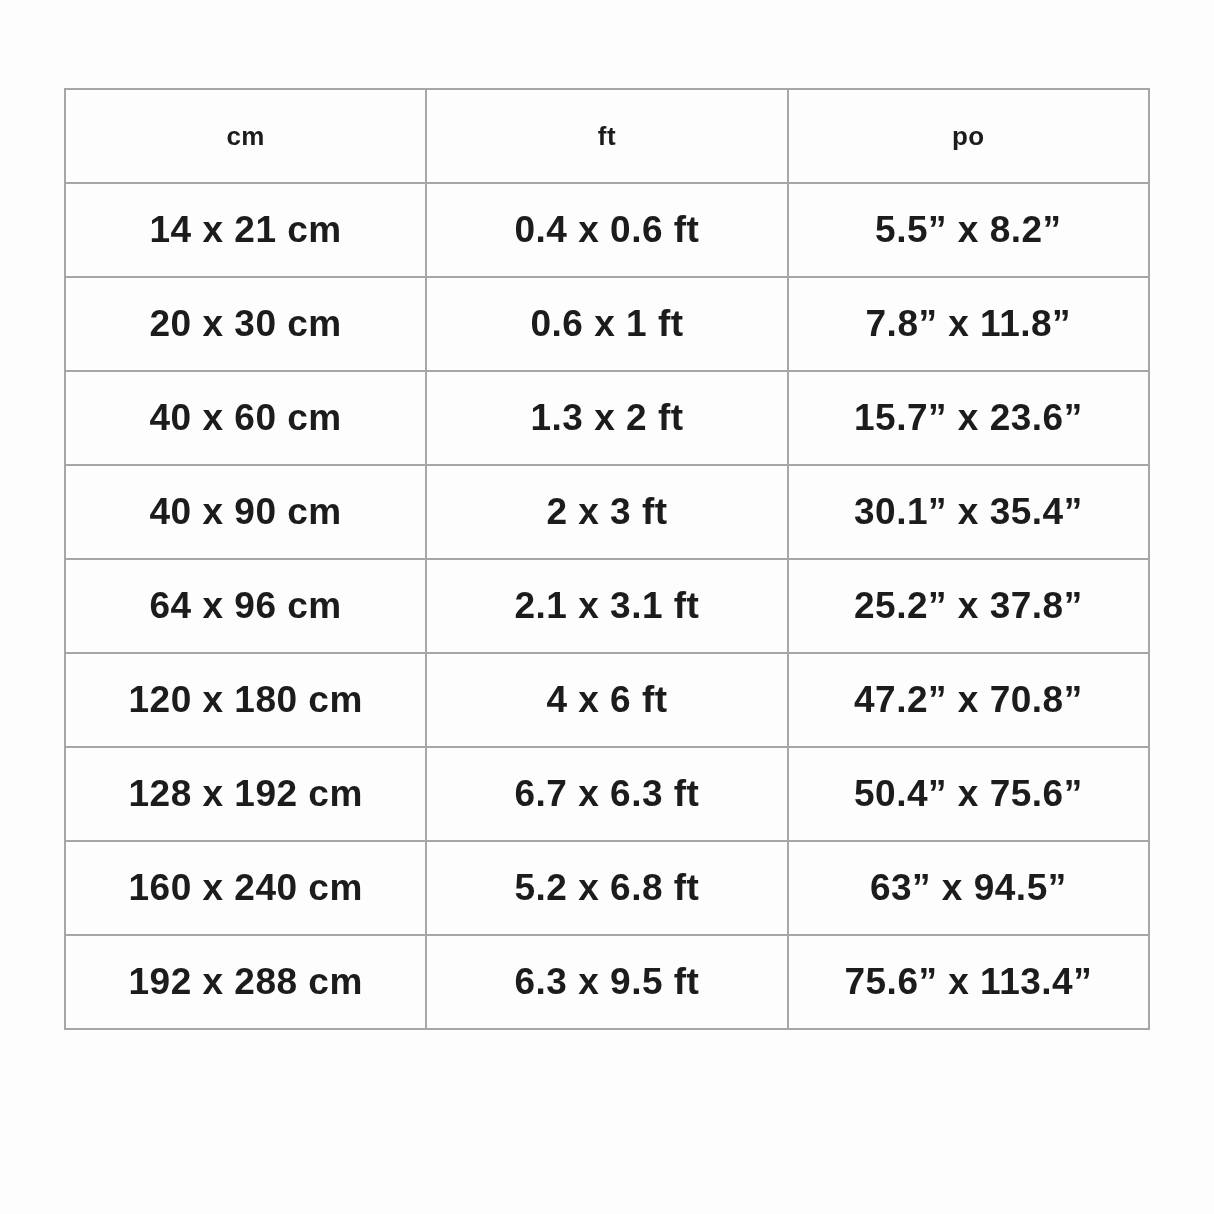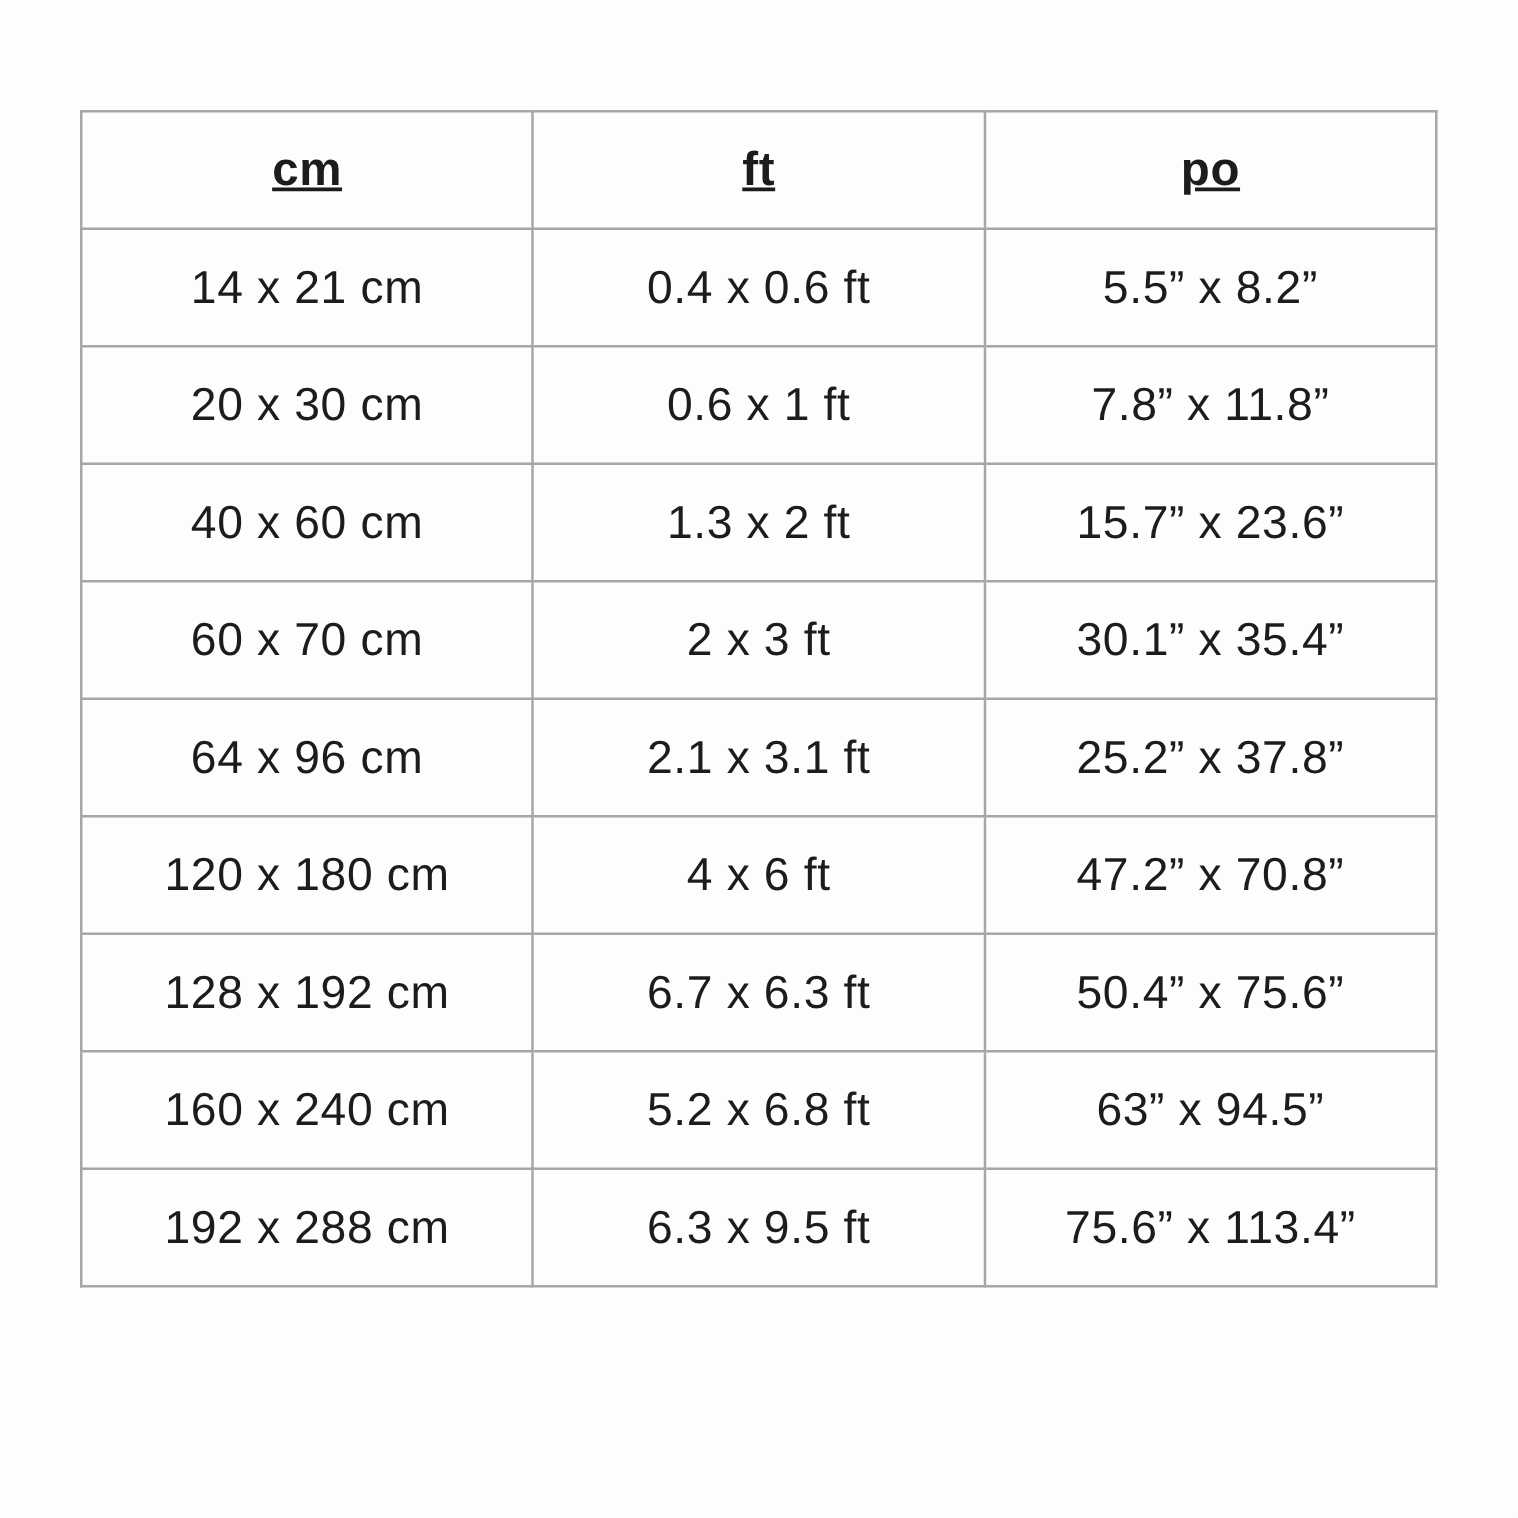--- a/index.html
+++ b/index.html
@@ -27,29 +27,28 @@
     background: #fdfdfd;
   }
   table.size-table th,
   table.size-table td {
     border: 2px solid #a6a6a6;
     height: 92px;
     text-align: center;
     vertical-align: middle;
     color: #1c1c1c;
     font-size: 37px;
-    font-weight: 400;
+    font-weight: 700;
     letter-spacing: 0.5px;
     padding: 0 6px;
     white-space: nowrap;
   }
   table.size-table th {
     font-weight: 700;
-    font-size: 38px;
-    text-decoration: underline;
+    font-size: 26px;
   }
 </style>
 </head>
 <body>
 
 <div class="page">
   <table class="size-table">
     <thead>
       <tr>
         <th>cm</th>
@@ -67,21 +66,21 @@
         <td>20 x 30 cm</td>
         <td>0.6 x 1 ft</td>
         <td>7.8” x 11.8”</td>
       </tr>
       <tr>
         <td>40 x 60 cm</td>
         <td>1.3 x 2 ft</td>
         <td>15.7” x 23.6”</td>
       </tr>
       <tr>
-        <td>60 x 70 cm</td>
+        <td>40 x 90 cm</td>
         <td>2 x 3 ft</td>
         <td>30.1” x 35.4”</td>
       </tr>
       <tr>
         <td>64 x 96 cm</td>
         <td>2.1 x 3.1 ft</td>
         <td>25.2” x 37.8”</td>
       </tr>
       <tr>
         <td>120 x 180 cm</td>

